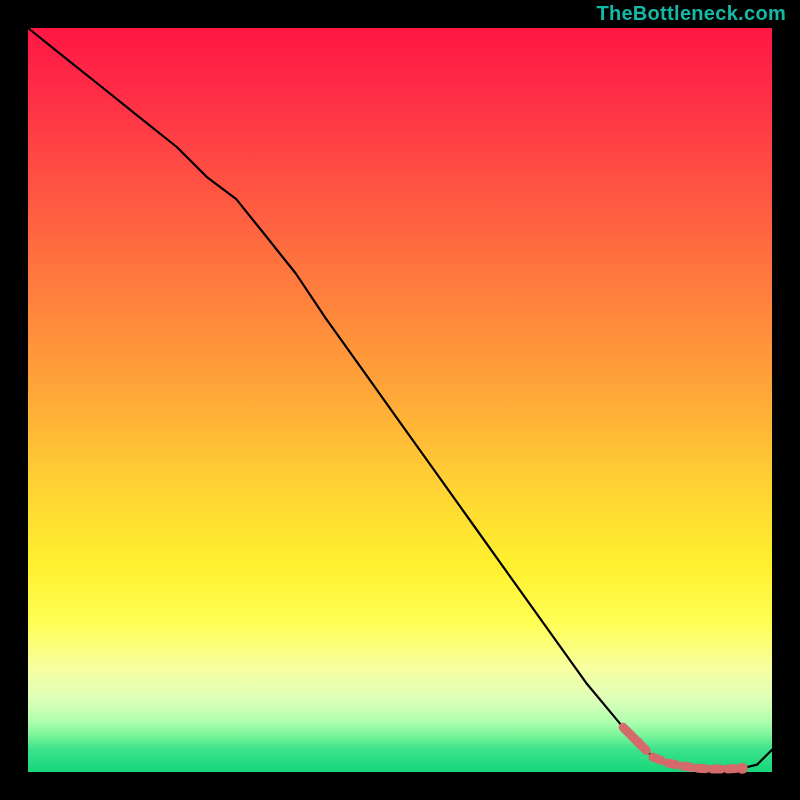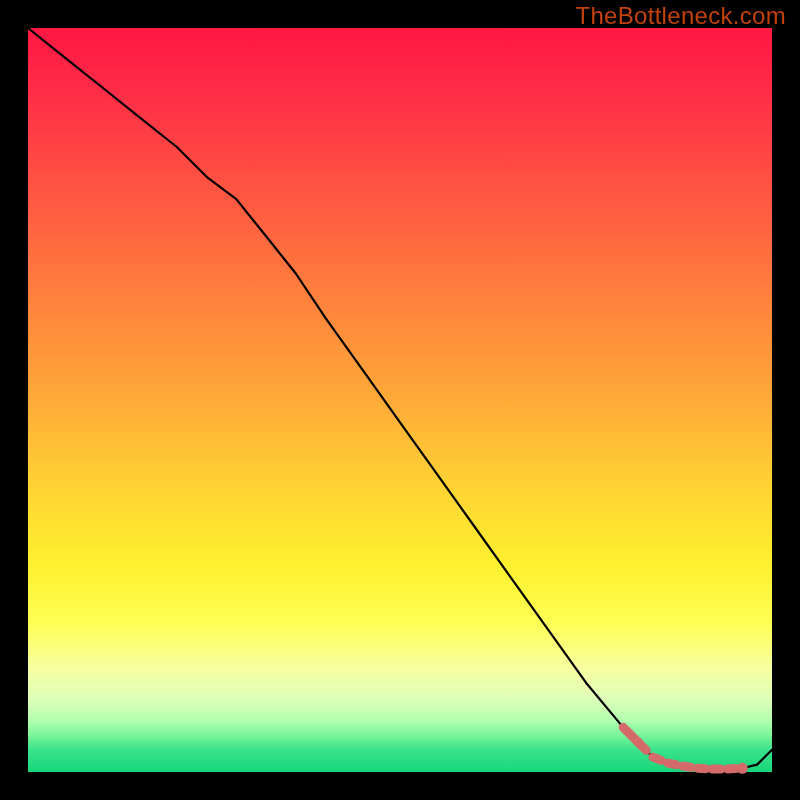--- a/index.html
+++ b/index.html
@@ -14,23 +14,23 @@
   .frame {
     position: relative;
     width: 800px;
     height: 800px;
     background: #000;
   }
   .watermark {
     position: absolute;
     top: 2px;
     right: 14px;
-    color: #c2410c;
-    font-size: 24px;
-    font-weight: 400;
+    color: #14b8a6;
+    font-size: 20px;
+    font-weight: 700;
     letter-spacing: 0.3px;
   }
   .plot {
     position: absolute;
     left: 28px;
     top: 28px;
     width: 744px;
     height: 744px;
     
     background: linear-gradient(

